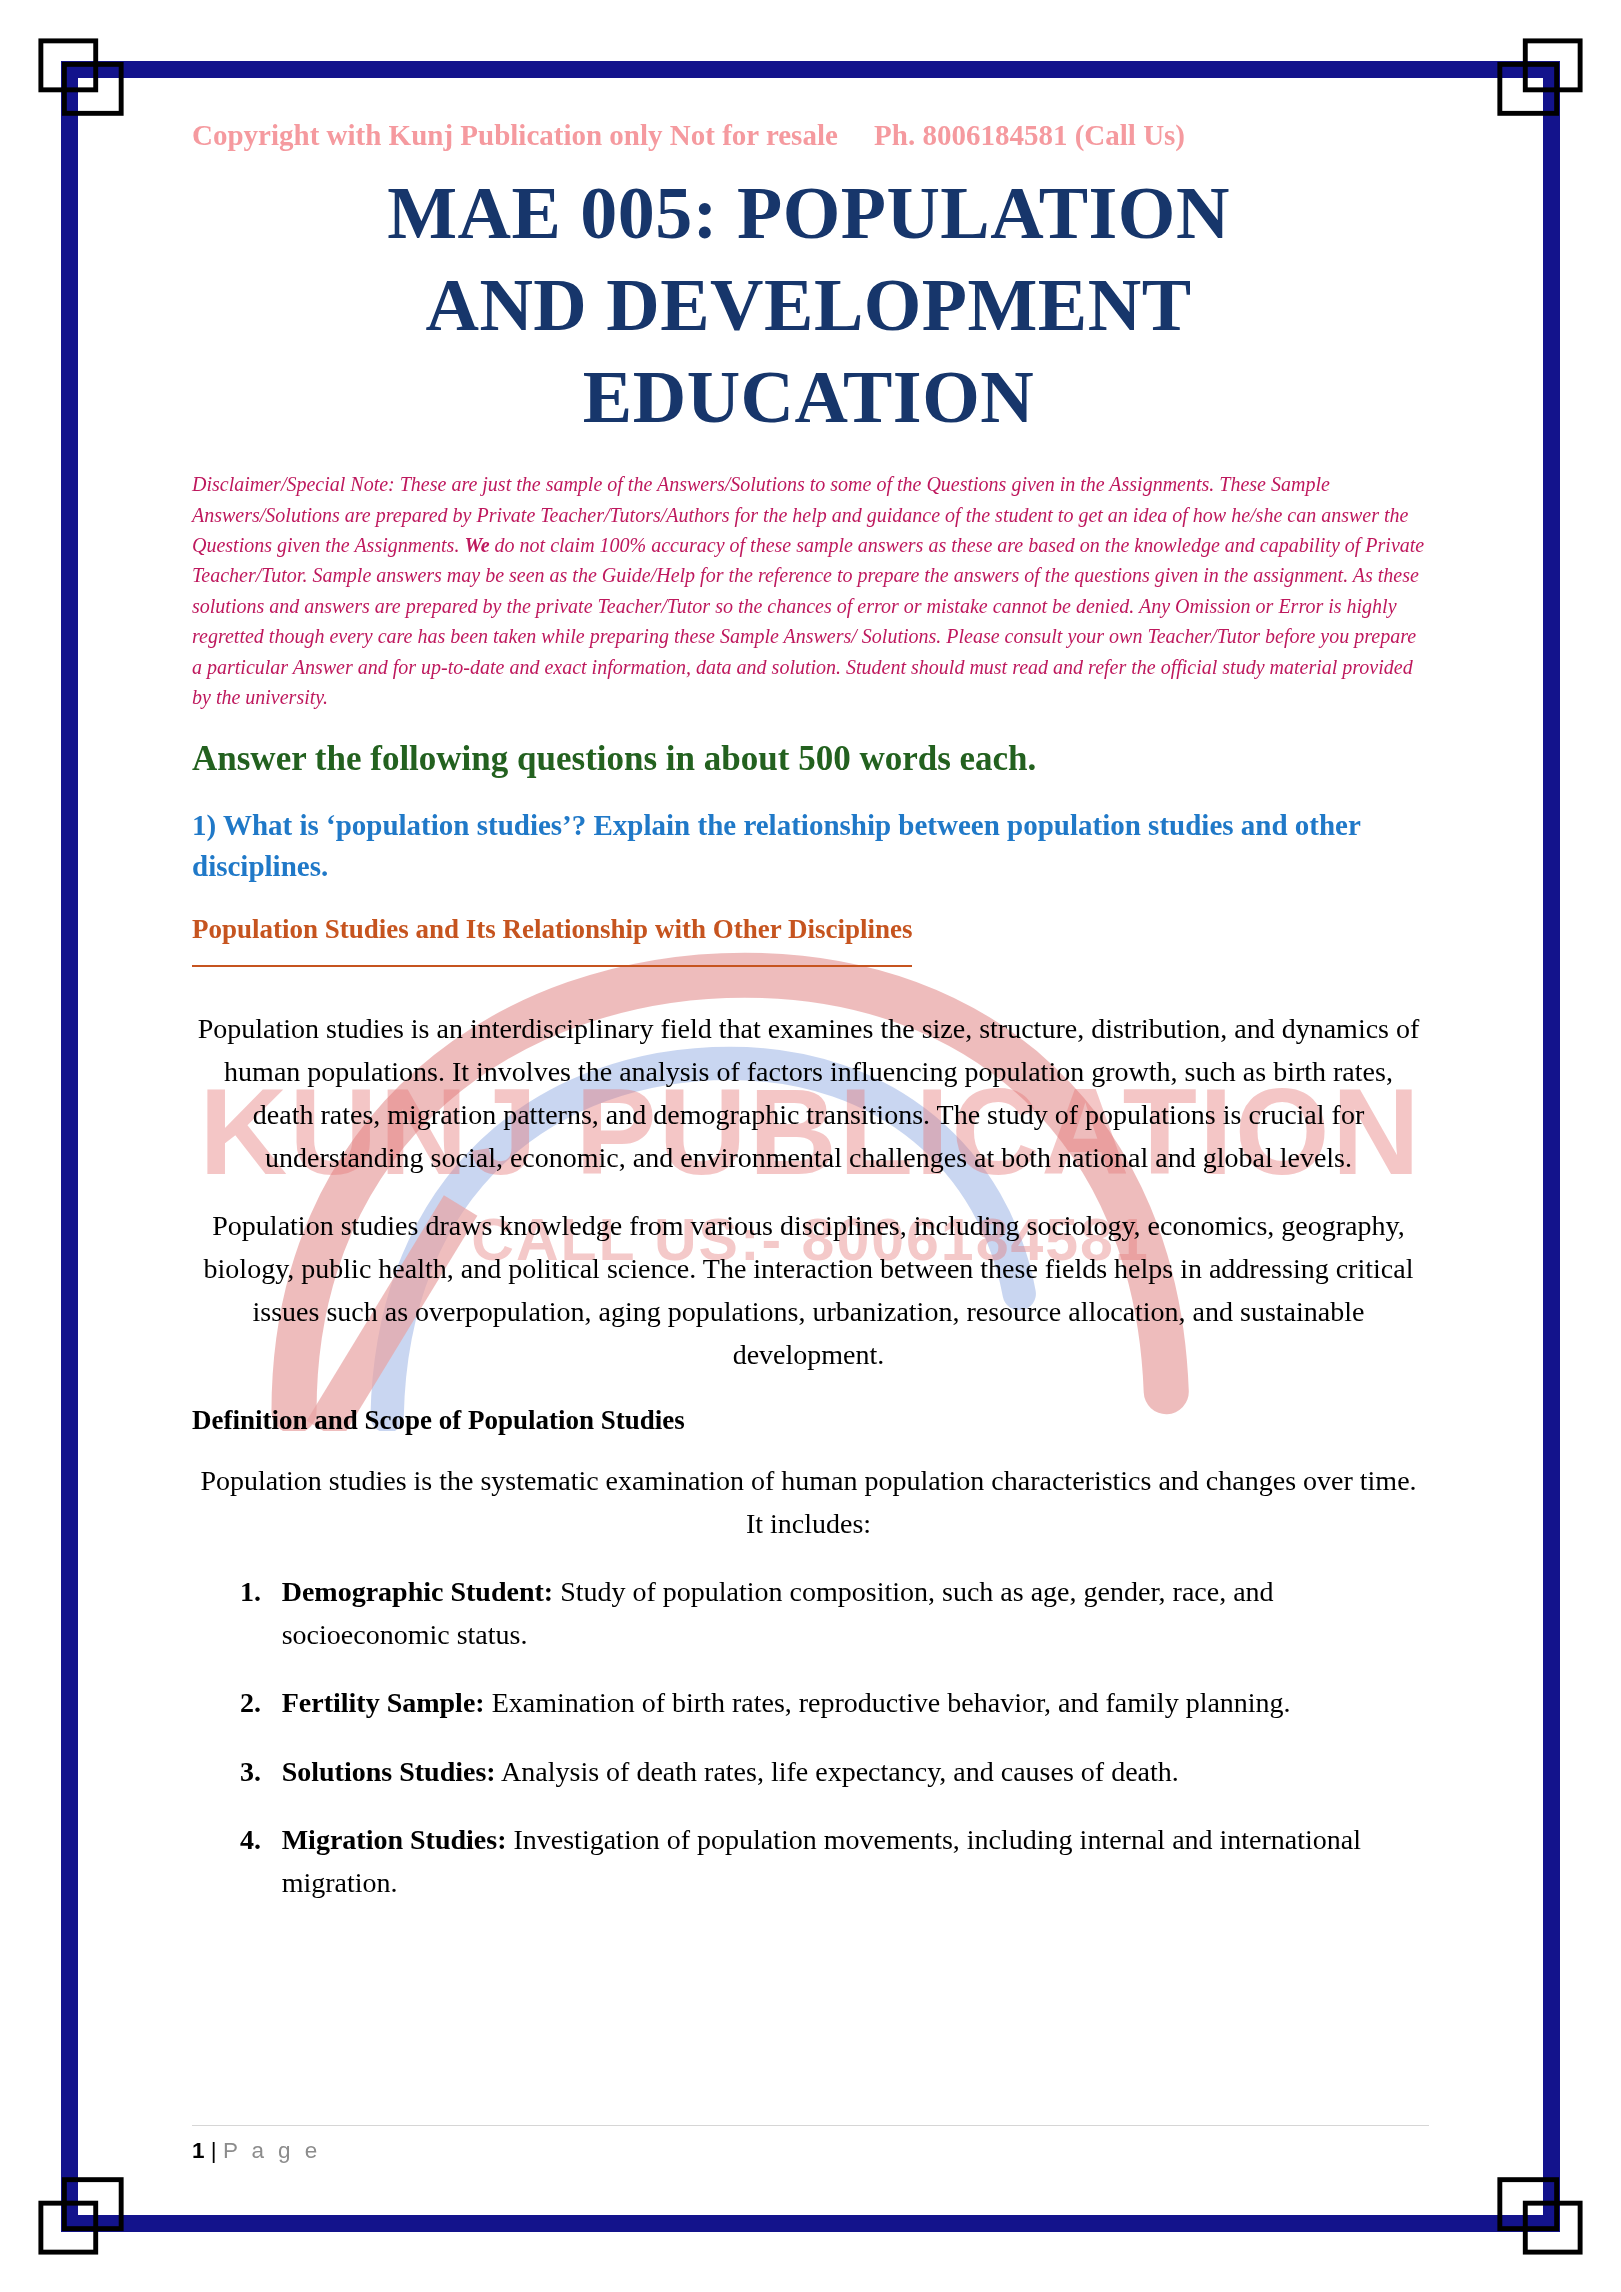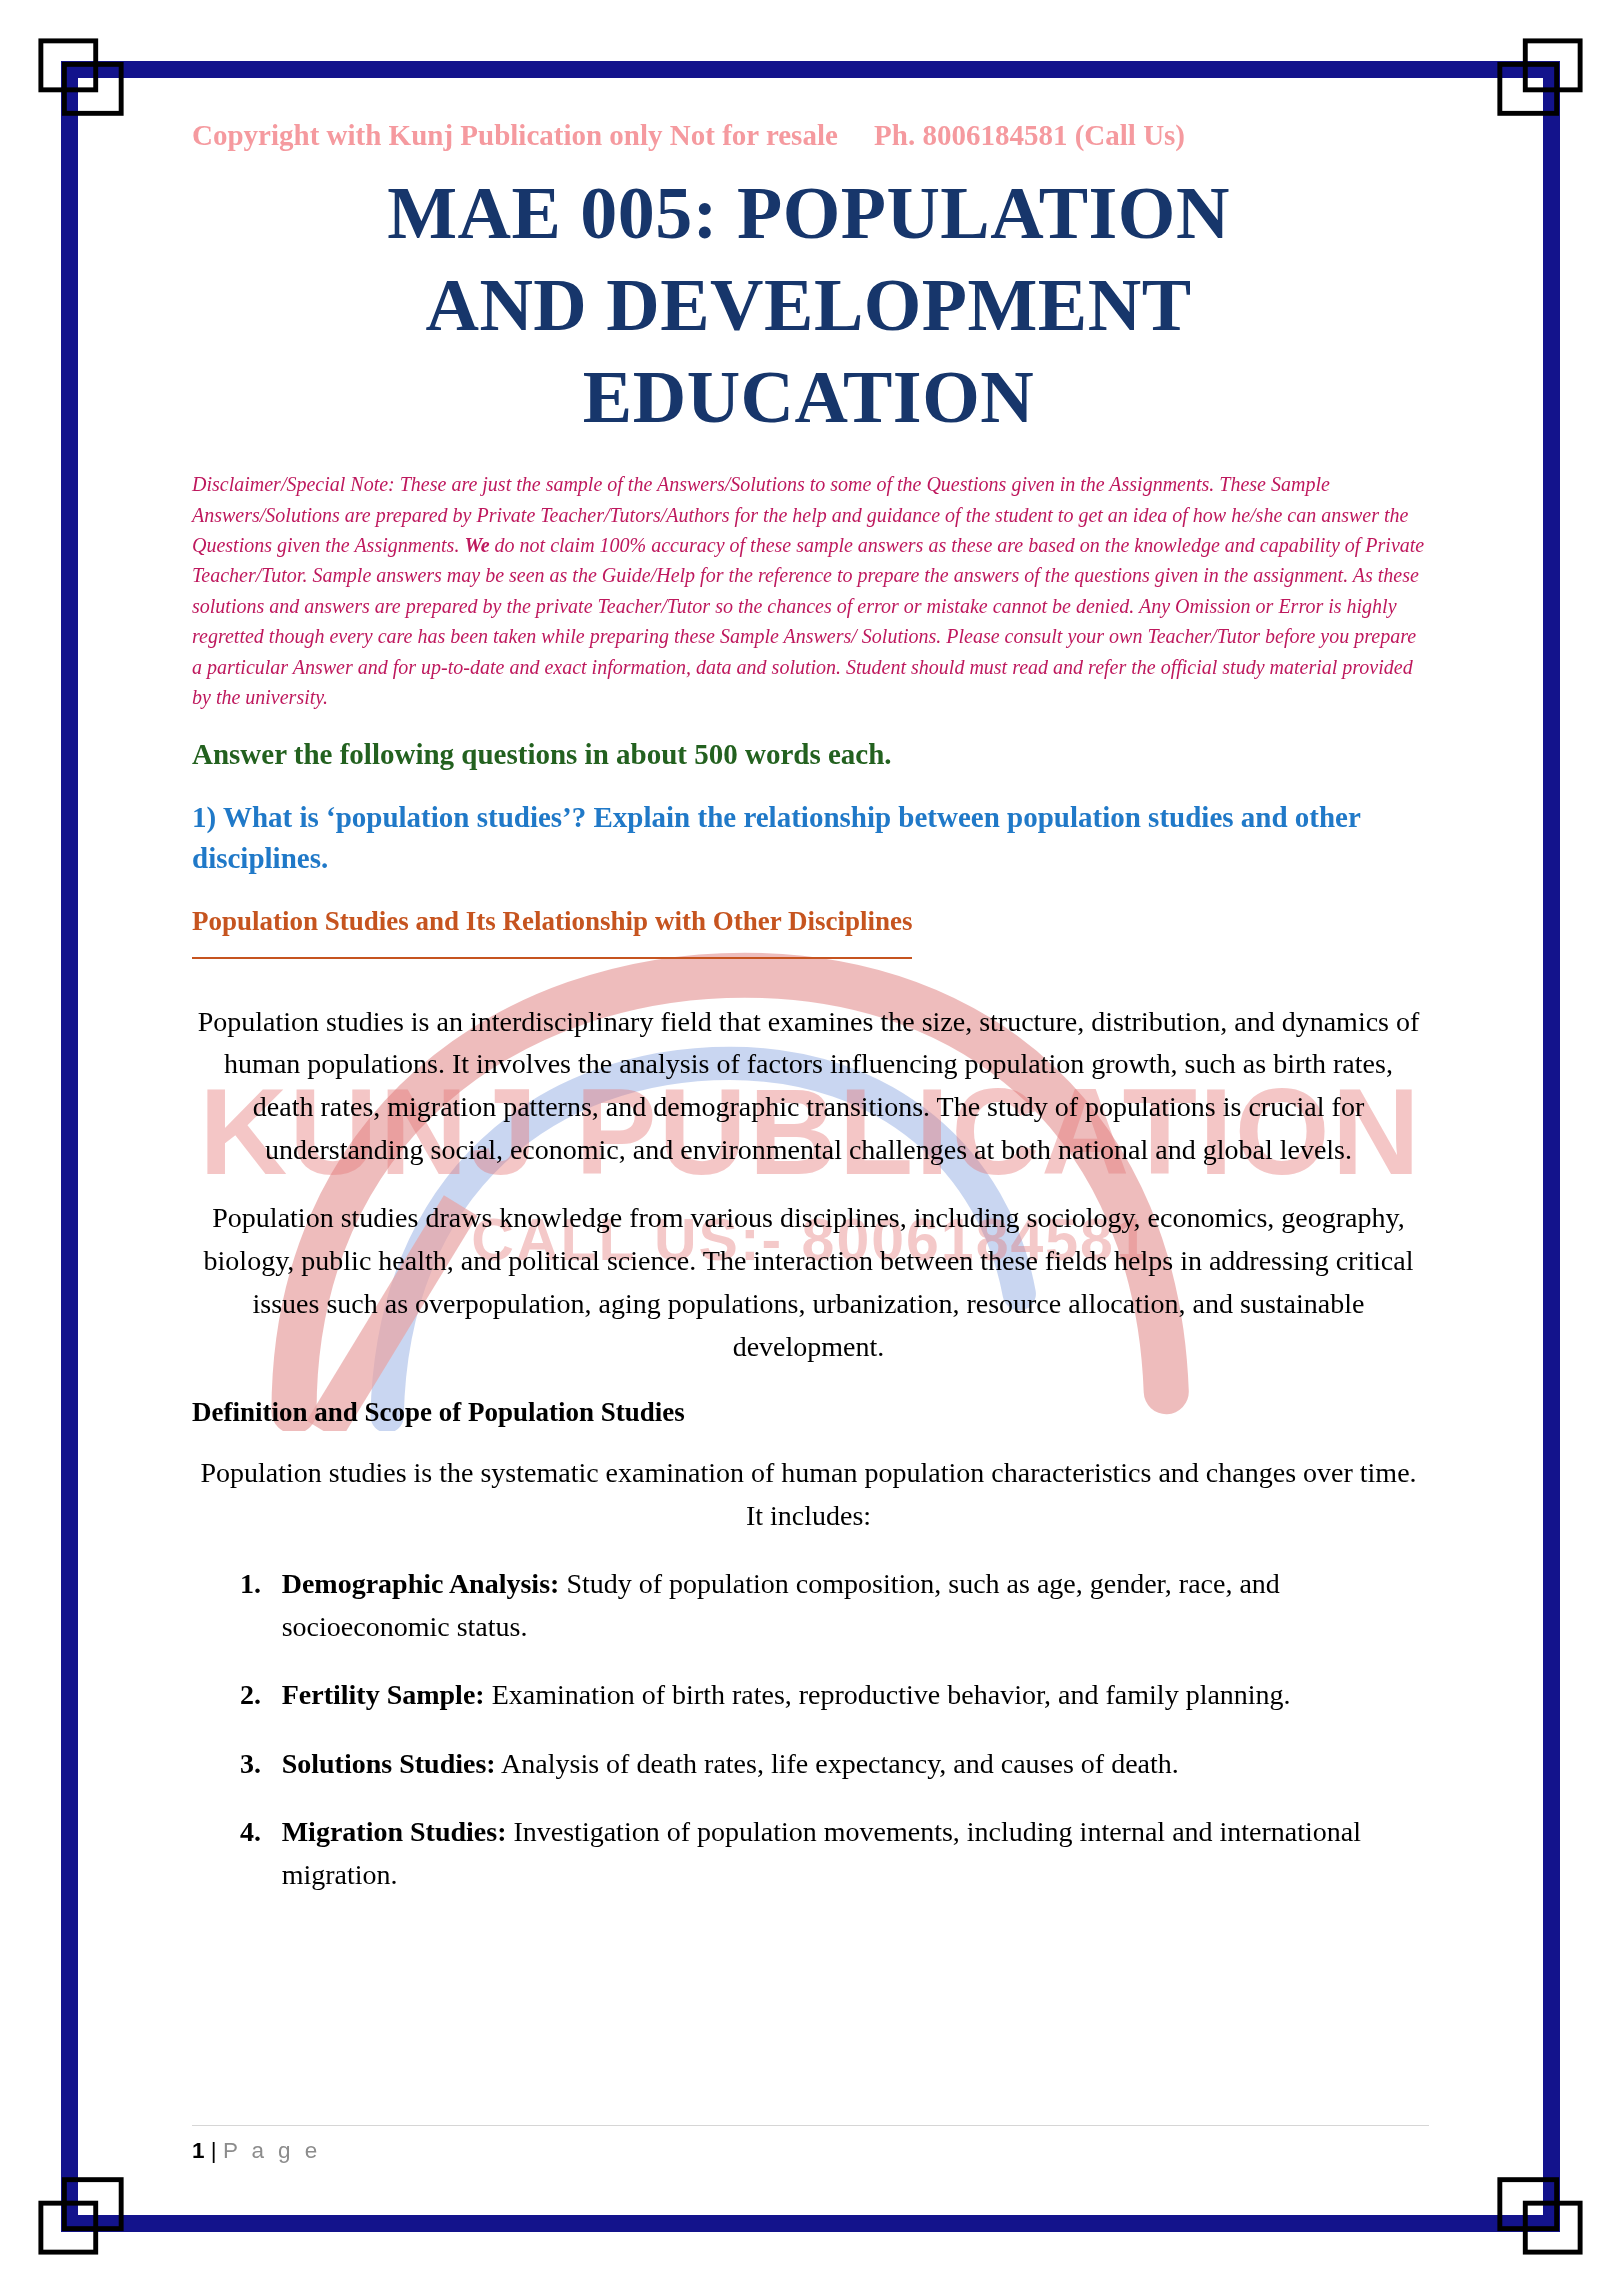--- a/index.html
+++ b/index.html
@@ -85,21 +85,21 @@
     line-height: 1.52;
     color: #be185d;
     text-align: left;
     margin: 0 0 23.5px 0;
   }
   .disclaimer b { font-weight: bold; font-style: italic; }
 
   .h-green {
     color: #23611f;
     font-weight: bold;
-    font-size: 29px;
+    font-size: 35px;
     margin: 21.6px 0 23.5px 0;
     line-height: 1.3;
   }
 
   .h-blue {
     color: #2079c8;
     font-weight: bold;
     font-size: 29px;
     line-height: 1.42;
     margin: 0 0 23.5px 0;
@@ -278,21 +278,21 @@
 
     <p class="body-p">Population studies is an interdisciplinary field that examines the size, structure, distribution, and dynamics of human populations. It involves the analysis of factors influencing population growth, such as birth rates, death rates, migration patterns, and demographic transitions. The study of populations is crucial for understanding social, economic, and environmental challenges at both national and global levels.</p>
 
     <p class="body-p">Population studies draws knowledge from various disciplines, including sociology, economics, geography, biology, public health, and political science. The interaction between these fields helps in addressing critical issues such as overpopulation, aging populations, urbanization, resource allocation, and sustainable development.</p>
 
     <div class="h-black">Definition and Scope of Population Studies</div>
 
     <p class="body-p">Population studies is the systematic examination of human population characteristics and changes over time. It includes:</p>
 
     <ol class="num-list">
-      <li><b>Demographic Analysis:</b><span> Study of population composition, such as age, gender, race, and socioeconomic status.</span></li>
+      <li><b>Demographic Student:</b><span> Study of population composition, such as age, gender, race, and socioeconomic status.</span></li>
       <li><b>Fertility Sample:</b><span> Examination of birth rates, reproductive behavior, and family planning.</span></li>
       <li><b>Solutions Studies:</b><span> Analysis of death rates, life expectancy, and causes of death.</span></li>
       <li><b>Migration Studies:</b><span> Investigation of population movements, including internal and international migration.</span></li>
     </ol>
 
   </div>
 
   <div class="footer">
     <div class="footer-rule"></div>
     <div class="footer-text"><span class="pnum">1</span> <span class="bar">|</span> <span class="word">P a g e</span></div>

